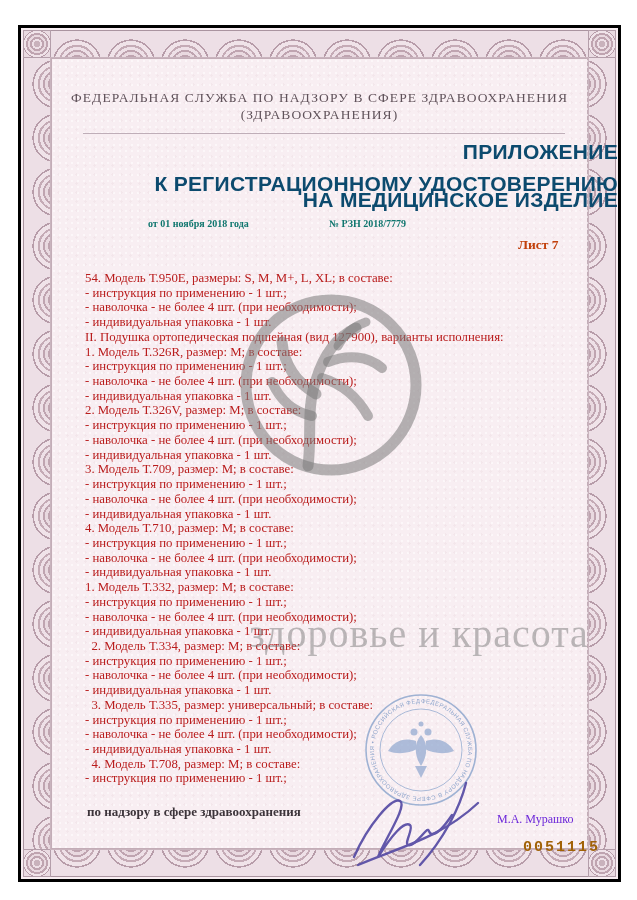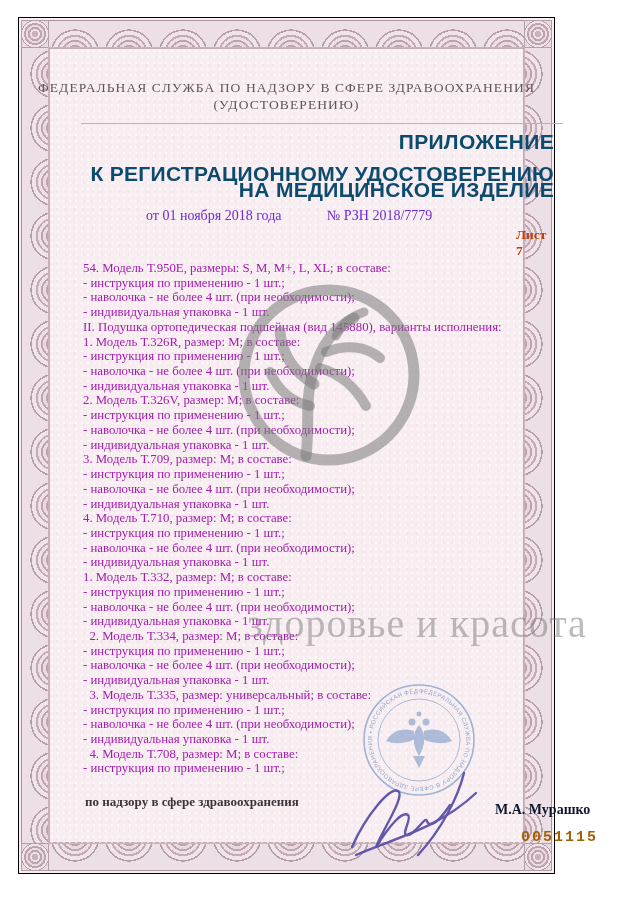--- a/index.html
+++ b/index.html
@@ -1,22 +1,22 @@
 <!DOCTYPE html>
 <html><head>
 <meta charset="utf-8">
 <style>
   html,body{margin:0;padding:0;}
   body{
     width:637px;height:900px;position:relative;background:#ffffff;
     font-family:"Liberation Serif",serif;overflow:hidden;
   }
   .page{
-    position:absolute;left:18px;top:17px;width:537px;height:857px;
-    background:#f8eef2;border:1px solid #000000;box-sizing:border-box;
+    position:absolute;left:18px;top:25px;width:603px;height:857px;
+    background:#f8eef2;border:3px solid #000000;box-sizing:border-box;
   }
   .texture{
     position:absolute;inset:30px;pointer-events:none;
     background-image:
       radial-gradient(rgba(255,255,255,.55) 1px, transparent 1.3px),
       radial-gradient(rgba(198,162,177,.10) 1px, transparent 1.3px);
     background-size:6px 6px,9px 9px;background-position:0 0,3px 4px;
   }
   
   .f-strip{position:absolute;background-color:#eddfe6;}
@@ -36,40 +36,40 @@
   .inner-line{position:absolute;inset:29px;border:1px solid #c9b4be;pointer-events:none;}
 
   
   .agency{position:absolute;left:0;width:100%;text-align:center;color:#60525a;
     font-size:13.5px;letter-spacing:1.1px;white-space:nowrap;}
   .agency1{top:62px;} .agency2{top:79px;}
   .divider{position:absolute;left:62px;top:105px;width:482px;height:1px;background:#bfaeb8;}
   .title-line{position:absolute;left:0;width:100%;text-align:right;color:#0c4a6e;
     font-family:"Liberation Sans",sans-serif;font-weight:bold;font-size:21px;letter-spacing:.3px;white-space:nowrap;}
   .tl1{top:112px;} .tl2{top:136px;margin-top:8px;} .tl3{top:160px;}
-  .dateline{position:absolute;color:#6d28d9;font-weight:normal;font-size:14px;top:190px;white-space:nowrap;}
+  .dateline{position:absolute;color:#0f766e;font-weight:bold;font-size:10px;top:190px;white-space:nowrap;}
   .d-date{left:127px;} .d-num{left:308px;}
   .sheet{position:absolute;left:497px;top:209px;color:#c2410c;font-weight:bold;font-size:13.5px;}
 
   
-  .body-lines{position:absolute;left:64px;top:243px;width:500px;color:#a21caf;font-size:12.8px;}
+  .body-lines{position:absolute;left:64px;top:243px;width:500px;color:#b91c1c;font-size:12.8px;}
   .bline{height:14.72px;line-height:14.72px;white-space:nowrap;}
 
   
   .wm{position:absolute;pointer-events:none;}
   .wm-logo{left:215px;top:262px;width:190px;height:190px;}
   .wm-brand{left:100px;top:490px;font-family:"Liberation Sans",sans-serif;font-weight:bold;
     font-size:80px;line-height:1;letter-spacing:3px;color:rgba(122,122,122,.58);white-space:nowrap;}
   .wm-tagline{left:228px;top:586px;font-family:Liberation Serif, serif;
     font-size:40px;line-height:1;letter-spacing:1px;color:rgba(122,122,122,.50);white-space:nowrap;}
 
   
   .signer-title{position:absolute;left:66px;top:775px;color:#3c343a;font-weight:bold;
     font-size:13px;line-height:18px;white-space:nowrap;}
-  .signer-name{position:absolute;left:476px;top:784px;color:#0f172a;font-weight:bold;font-size:14px;white-space:nowrap;}
+  .signer-name{position:absolute;left:476px;top:784px;color:#6d28d9;font-weight:normal;font-size:12px;white-space:nowrap;}
   .serial{position:absolute;left:502px;top:811px;color:#a16207;
     font-family:"Liberation Mono",monospace;font-weight:bold;font-size:15px;letter-spacing:2px;}
   .stamp{position:absolute;left:343px;top:665px;width:114px;height:114px;opacity:.85;}
   .signature{position:absolute;left:325px;top:747px;width:140px;height:96px;}
 </style>
 </head>
 <body>
 
 <div class="page">
 
@@ -78,35 +78,35 @@
   <div class="f-strip f-left"></div>
   <div class="f-strip f-right"></div>
   <div class="f-corner fc-tl"></div>
   <div class="f-corner fc-tr"></div>
   <div class="f-corner fc-bl"></div>
   <div class="f-corner fc-br"></div>
   <div class="inner-line"></div>
   <div class="texture"></div>
 
   <div class="agency agency1">ФЕДЕРАЛЬНАЯ СЛУЖБА ПО НАДЗОРУ В СФЕРЕ ЗДРАВООХРАНЕНИЯ</div>
-  <div class="agency agency2">(УДОСТОВЕРЕНИЮ)</div>
+  <div class="agency agency2">(ЗДРАВООХРАНЕНИЯ)</div>
   <div class="divider"></div>
   <div class="title-line tl1">ПРИЛОЖЕНИЕ</div>
   <div class="title-line tl2">К РЕГИСТРАЦИОННОМУ УДОСТОВЕРЕНИЮ</div>
   <div class="title-line tl3">НА МЕДИЦИНСКОЕ ИЗДЕЛИЕ</div>
   <div class="dateline d-date">от 01 ноября 2018 года</div>
   <div class="dateline d-num">№  РЗН 2018/7779</div>
   <div class="sheet">Лист 7</div>
 
   <div class="body-lines">
       <div class="bline">54. Модель Т.950Е, размеры: S, M, M+, L, XL; в составе:</div>
       <div class="bline">- инструкция по применению - 1 шт.;</div>
       <div class="bline">- наволочка - не более 4 шт. (при необходимости);</div>
       <div class="bline">- индивидуальная упаковка - 1 шт.</div>
-      <div class="bline">II. Подушка ортопедическая подшейная (вид 145880), варианты исполнения:</div>
+      <div class="bline">II. Подушка ортопедическая подшейная (вид 127900), варианты исполнения:</div>
       <div class="bline">1. Модель Т.326R, размер: М; в составе:</div>
       <div class="bline">- инструкция по применению - 1 шт.;</div>
       <div class="bline">- наволочка - не более 4 шт. (при необходимости);</div>
       <div class="bline">- индивидуальная упаковка - 1 шт.</div>
       <div class="bline">2. Модель Т.326V, размер: М; в составе:</div>
       <div class="bline">- инструкция по применению - 1 шт.;</div>
       <div class="bline">- наволочка - не более 4 шт. (при необходимости);</div>
       <div class="bline">- индивидуальная упаковка - 1 шт.</div>
       <div class="bline">3. Модель Т.709, размер: М; в составе:</div>
       <div class="bline">- инструкция по применению - 1 шт.;</div>

